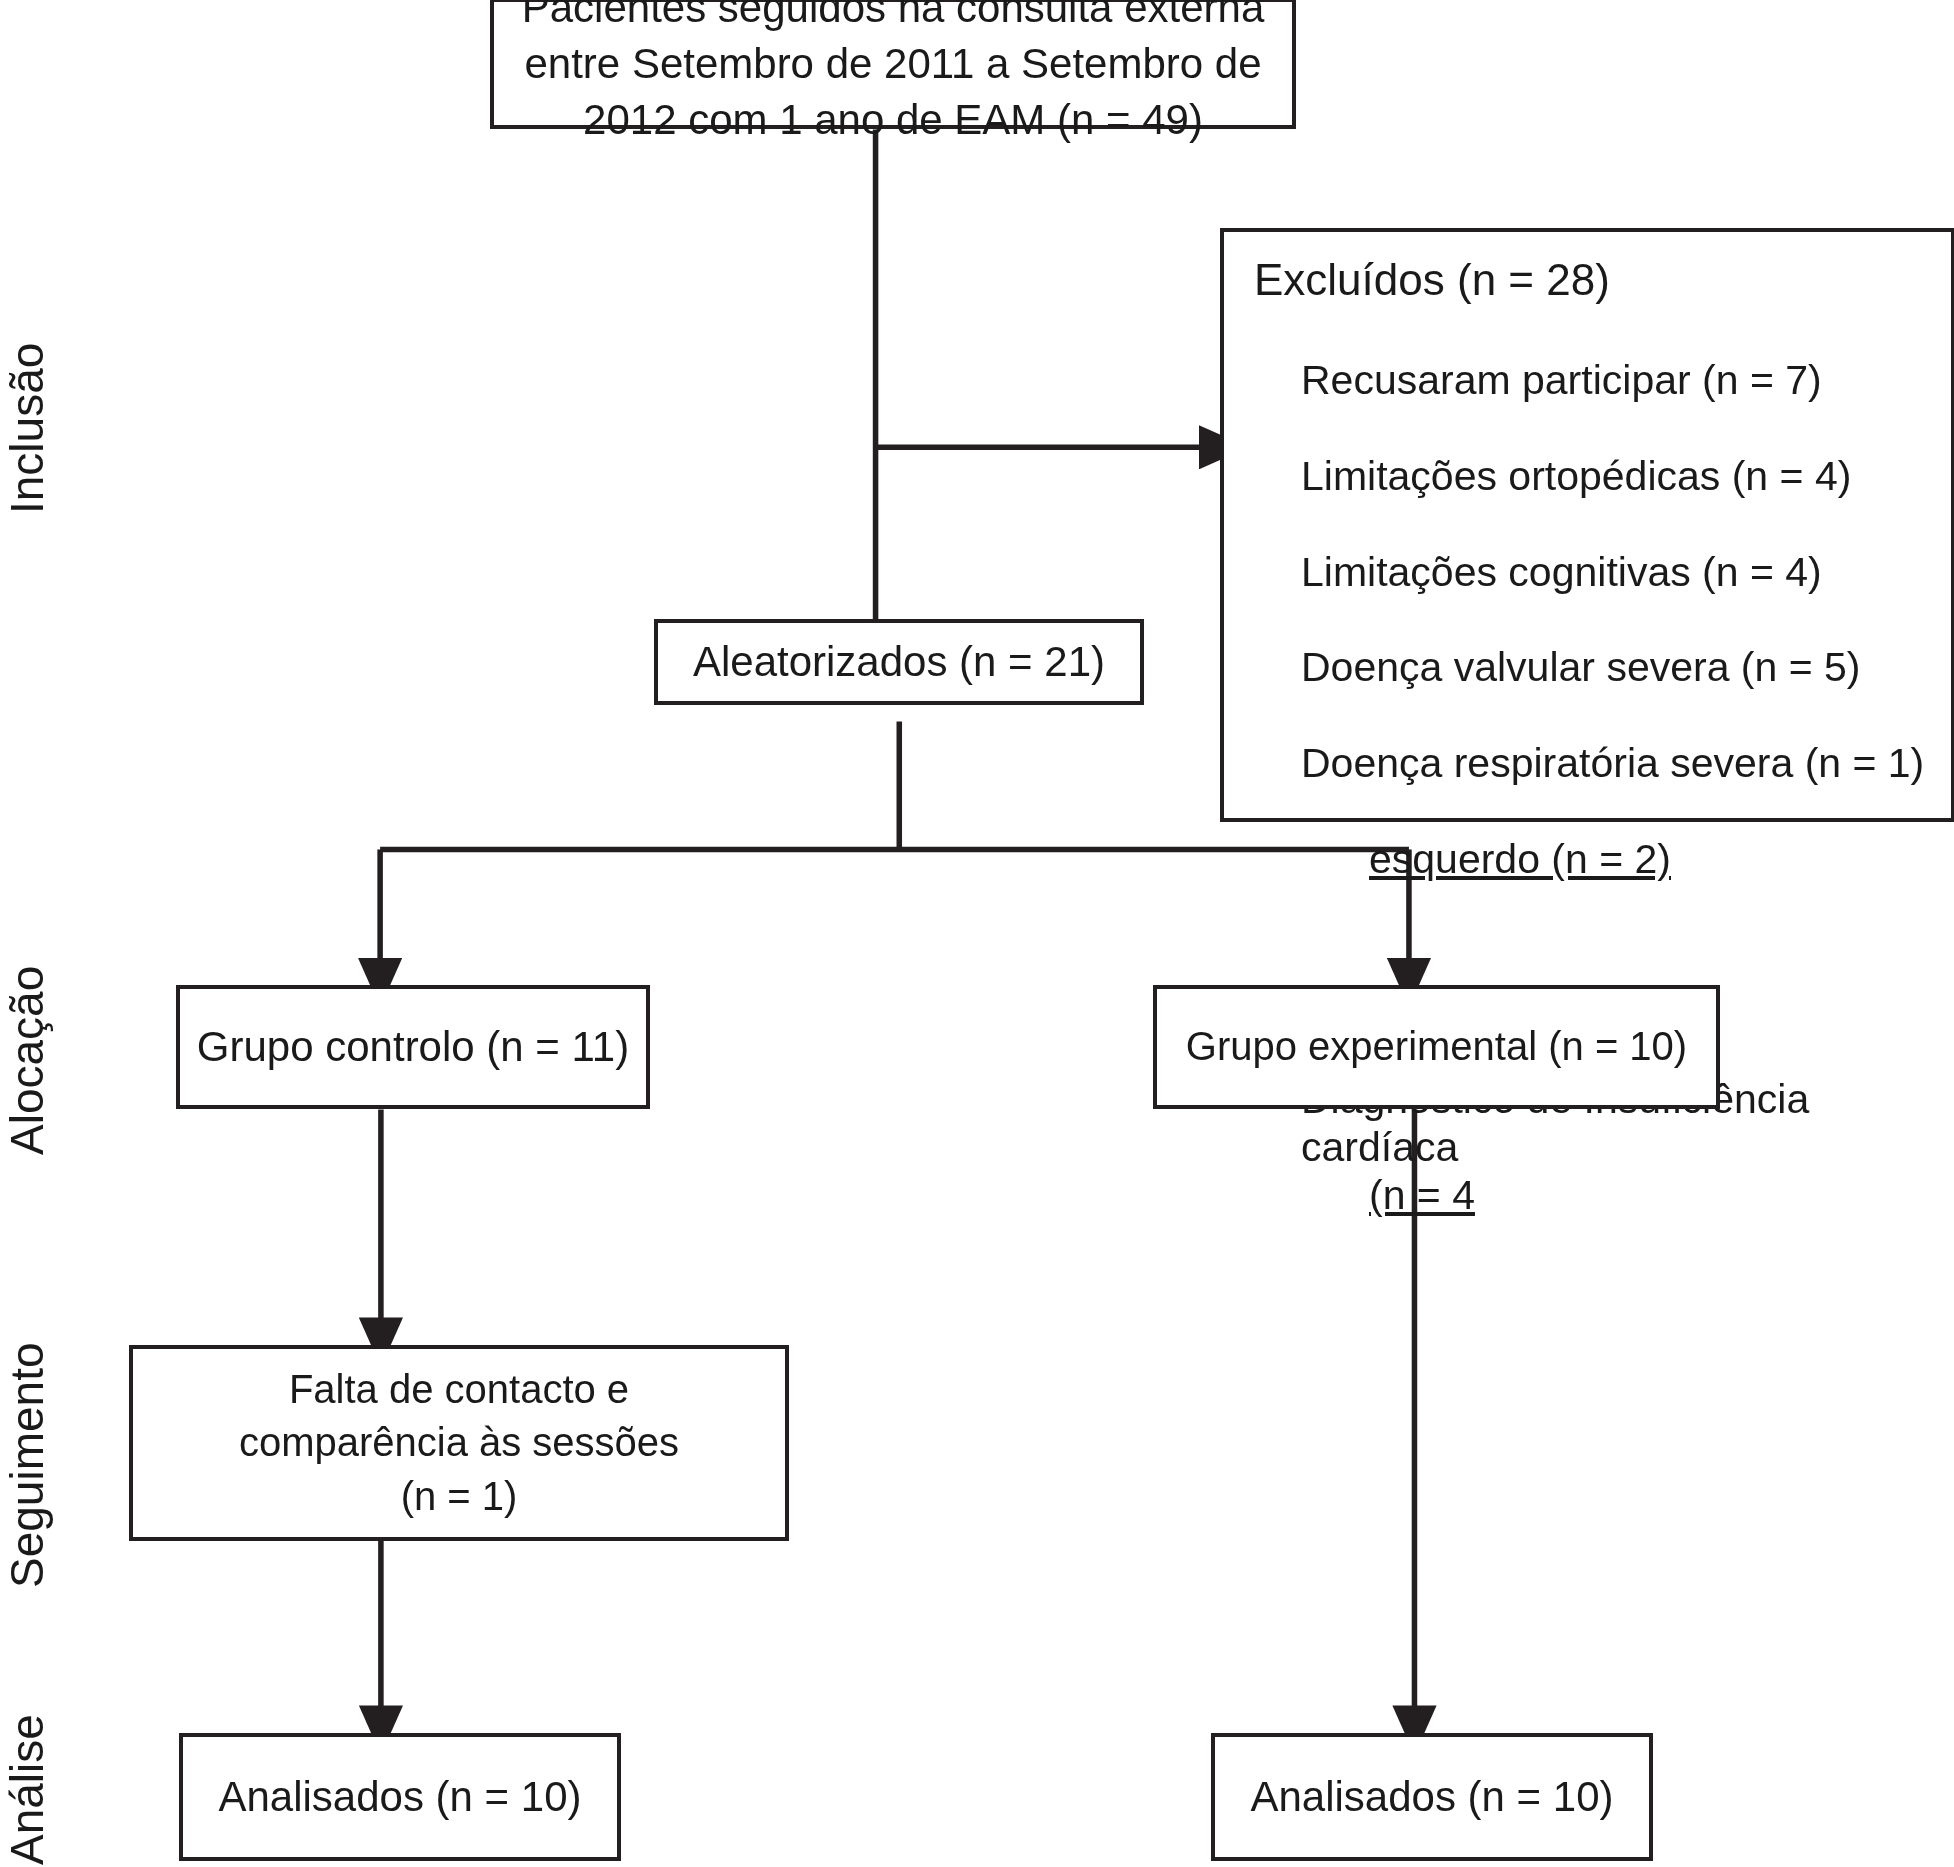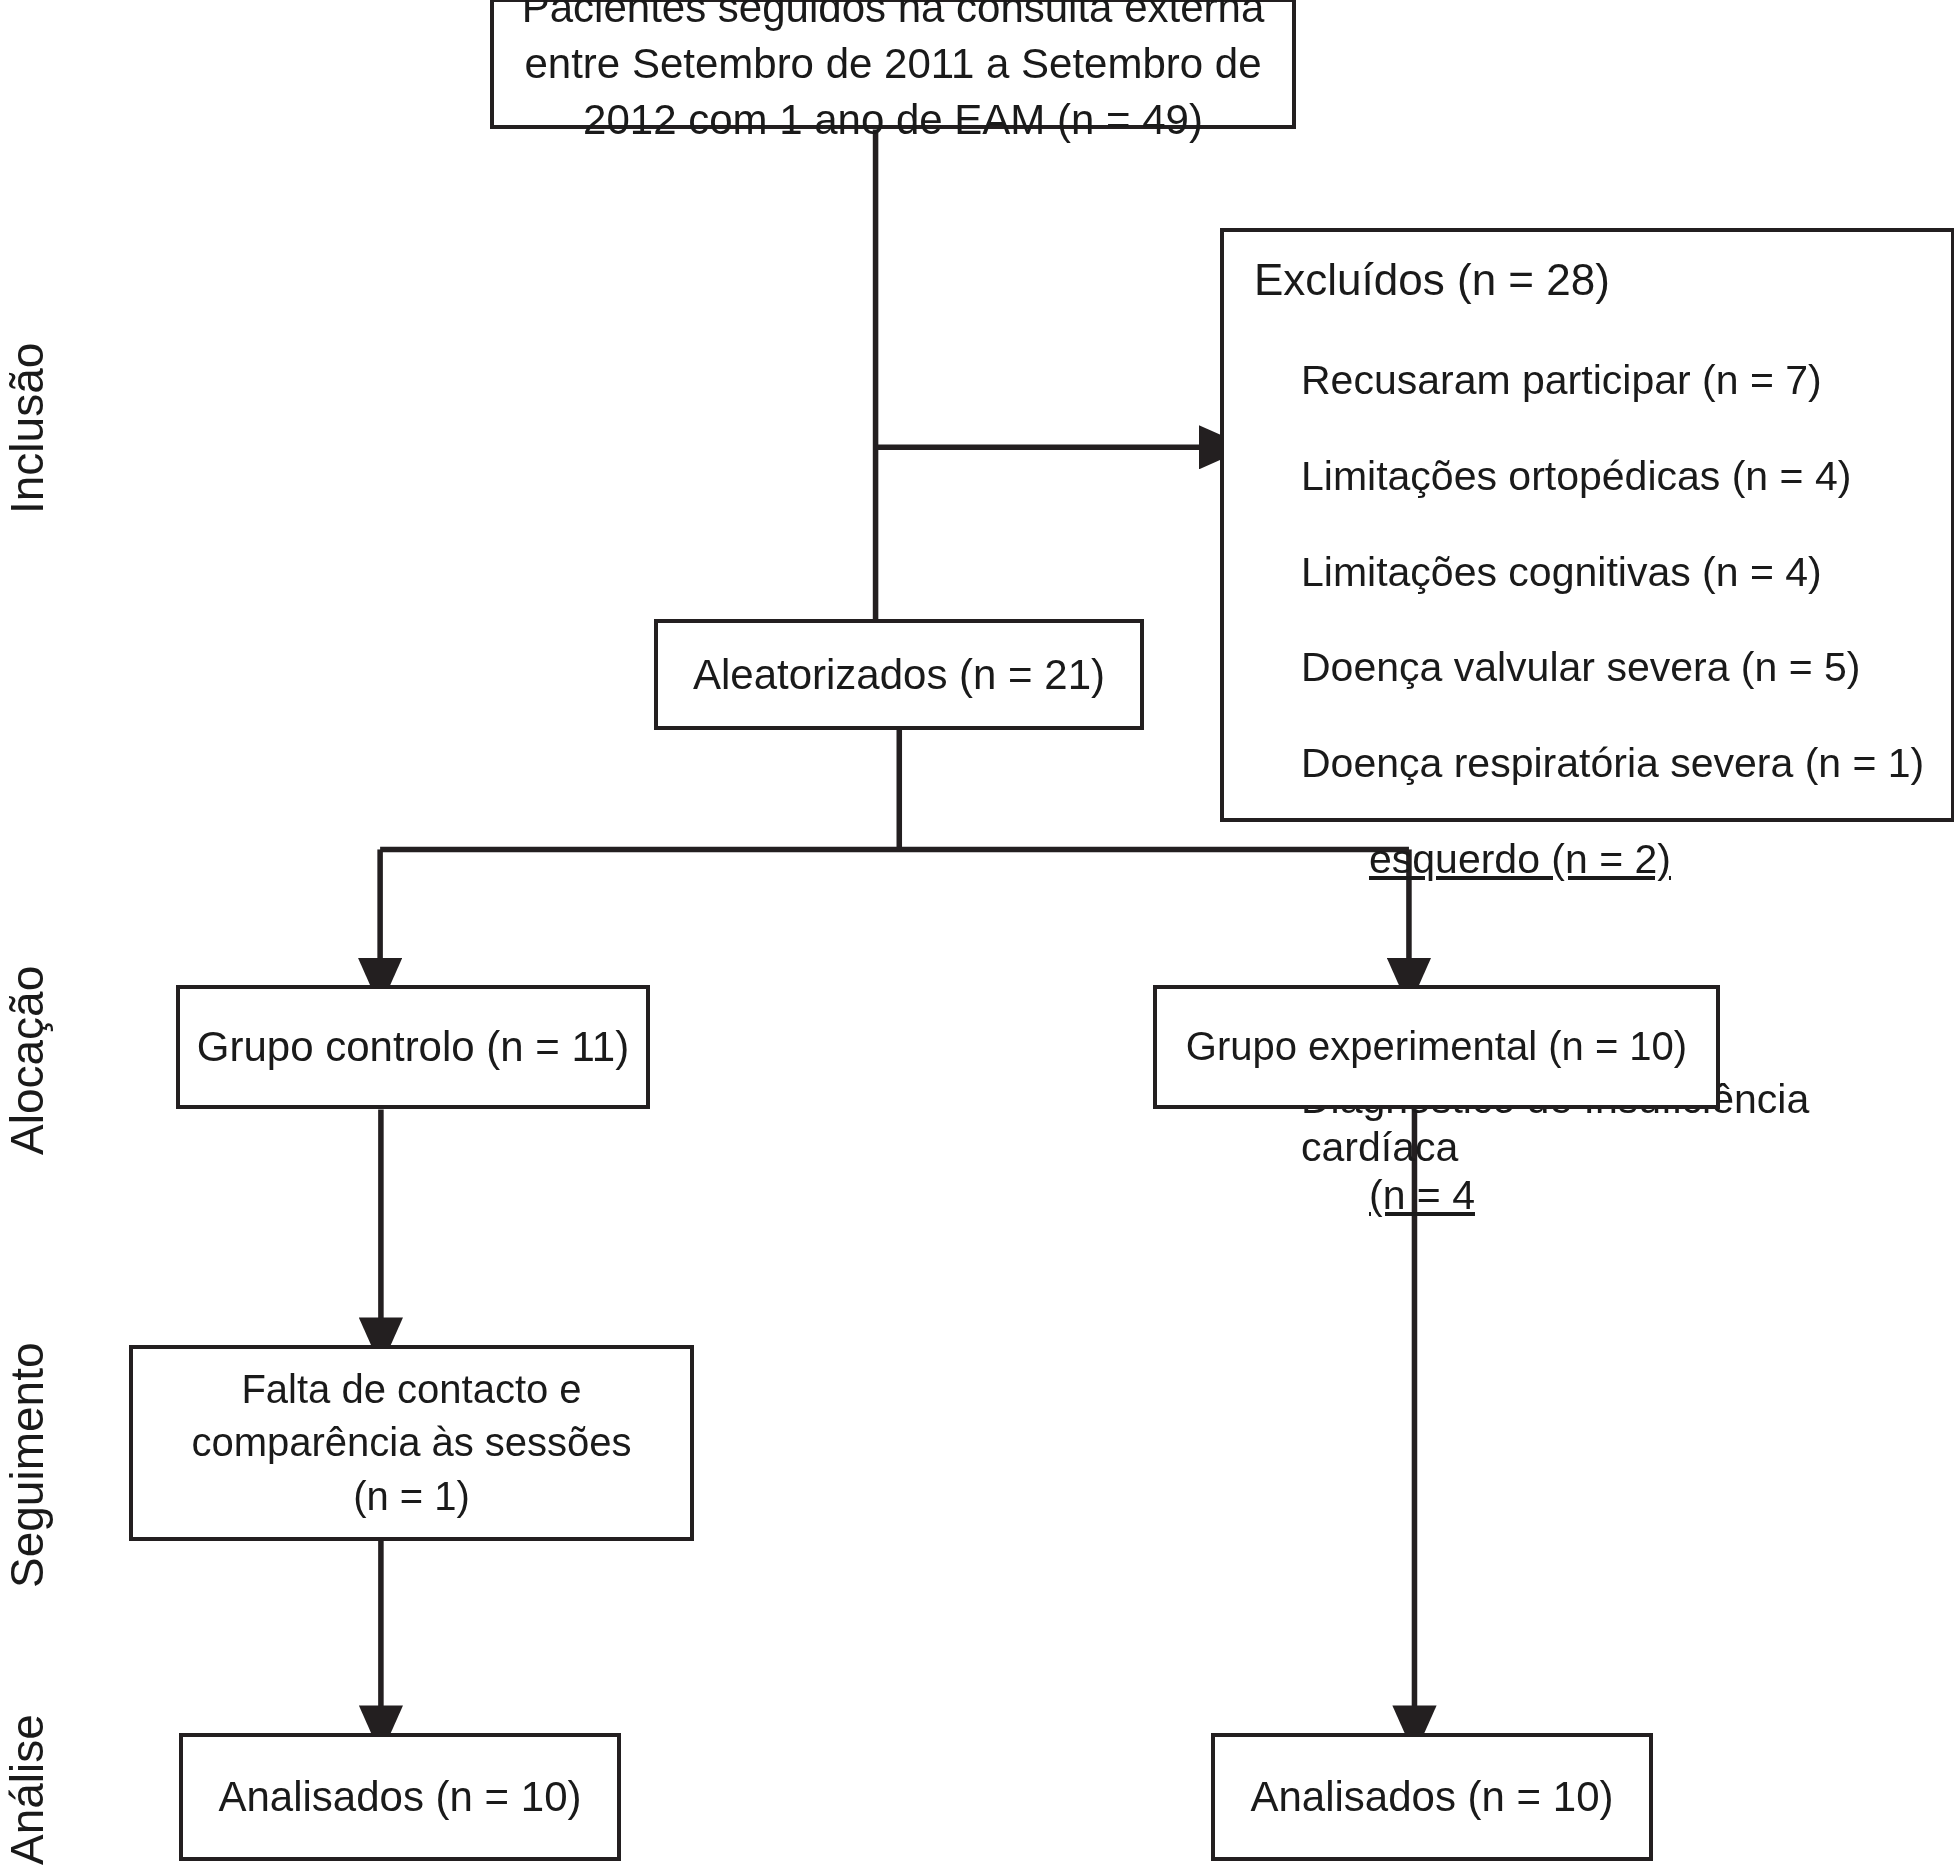--- a/index.html
+++ b/index.html
@@ -39,24 +39,24 @@
     z-index: 3;
   }
   .node-text {
     white-space: pre-line;
     padding: 0 11px;
   }
   
   #node-enrolled   { left: 490px;  top: -1.6px;   width: 806px; height: 131px; font-size: 42px; }
   #node-excluded   { left: 1220px; top: 228px;  width: 735px;  height: 594px; font-size: 41px;
                      align-items: flex-start; justify-content: flex-start; }
-  #node-random     { left: 654px;  top: 619px;  width: 490px;  height: 111px; font-size: 42px; }
+  #node-random     { left: 654px;  top: 619px;  width: 490px;  height: 86px; font-size: 42px; }
   #node-control    { left: 176px;  top: 985px; width: 474px;  height: 124px; font-size: 42px; }
   #node-experiment { left: 1153px; top: 985px; width: 567px;  height: 124px; font-size: 40px; }
-  #node-lost       { left: 129px;  top: 1345px; width: 565px;  height: 196px; font-size: 40px; }
+  #node-lost       { left: 129px;  top: 1345px; width: 660px;  height: 196px; font-size: 40px; }
   #node-analysed-l { left: 179px;  top: 1733px; width: 442px;  height: 128px; font-size: 42px; }
   #node-analysed-r { left: 1211px; top: 1733px; width: 442px;  height: 128px; font-size: 42px; }
 
   
   .excluded-inner {
     padding: 22px 14.2px 0 30px;
     width: 100%;
     box-sizing: border-box;
     text-align: left;
   }

